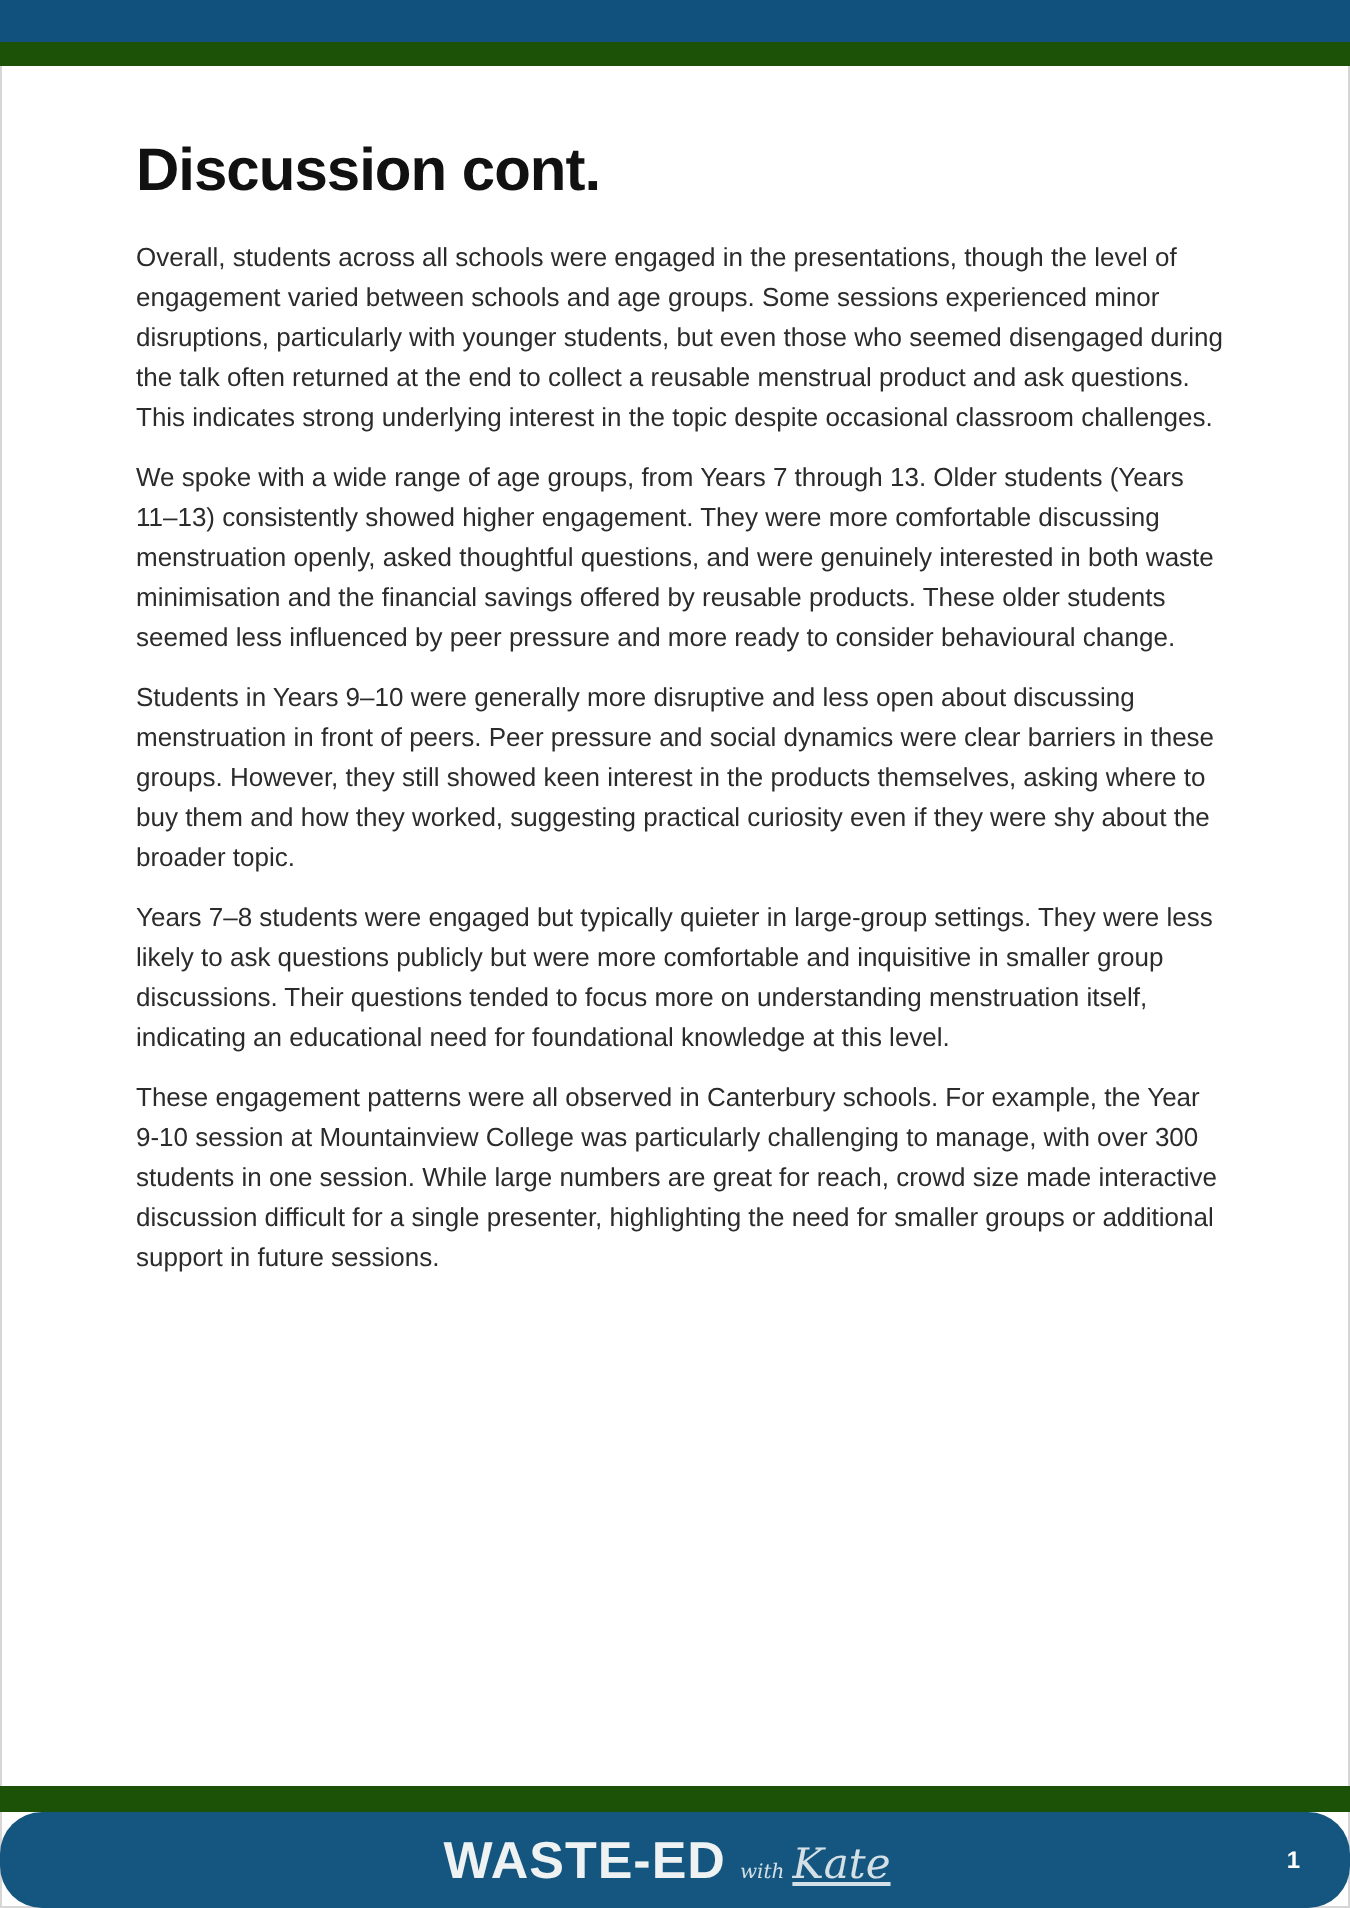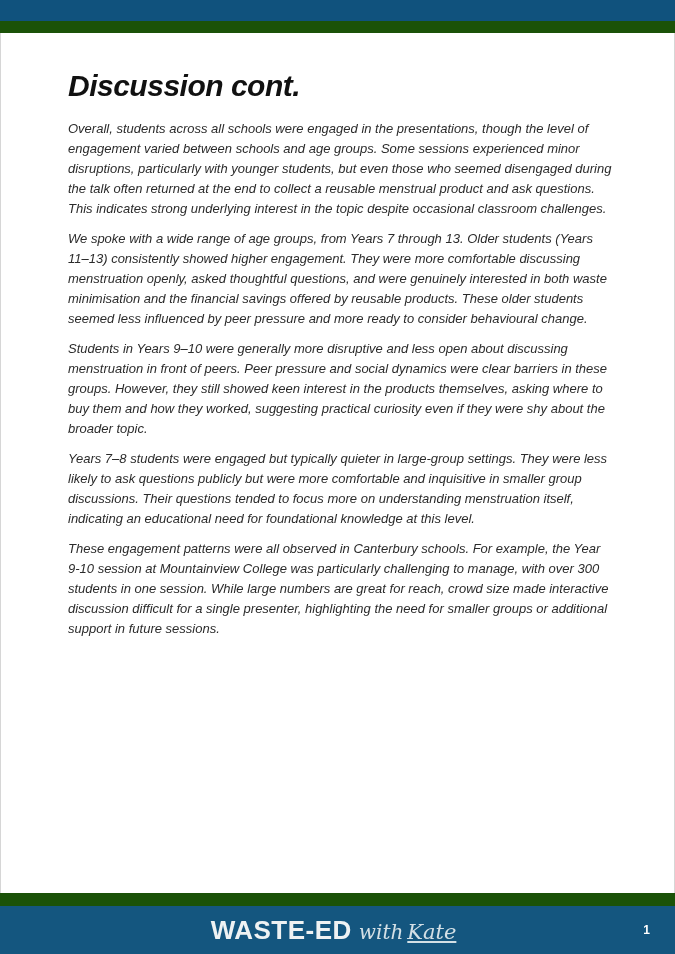--- a/index.html
+++ b/index.html
@@ -35,21 +35,20 @@
     top: 21px; left: 0;
     width: 100%; height: 12px;
     background: var(--bar-green);
   }
 
   .content {
     position: absolute;
     top: 33px; left: 0;
     width: 100%;
     padding: 36px 60px 0 68px;
-    font-style: italic;
   }
 
   .page-title {
     font-size: 30px;
     line-height: 34px;
     font-weight: 800;
     letter-spacing: -0.5px;
     color: var(--heading);
   }
   .page-subtitle {
@@ -76,40 +75,41 @@
     background: var(--bar-green);
   }
   .footer-bar {
     position: absolute;
     top: 906px; left: 0;
     width: 100%; height: 48px;
     background: var(--footer-blue);
     display: flex;
     align-items: center;
     justify-content: center;
+    border-radius: 21px;
   }
   .brand-lockup {
     display: flex;
     align-items: baseline;
     gap: 7px;
     transform: translateX(-4px);
   }
   .brand-main {
     font-size: 26px;
     font-weight: 800;
     letter-spacing: 0.5px;
     color: #eef2f3;
   }
   .brand-script {
     font-family: "DejaVu Serif", serif;
     font-style: italic;
     color: #d4e0e6;
     white-space: nowrap;
   }
-  .brand-script .script-prefix { font-size: 20px; margin-right: 4px; }
+  .brand-script .script-prefix { font-size: 10px; margin-right: 4px; }
   .brand-script .script-name { font-size: 21px; text-decoration: underline; }
 
   .page-number {
     position: absolute;
     right: 25px;
     top: 50%;
     transform: translateY(-50%);
     font-size: 12px;
     font-weight: 700;
     color: var(--white);

